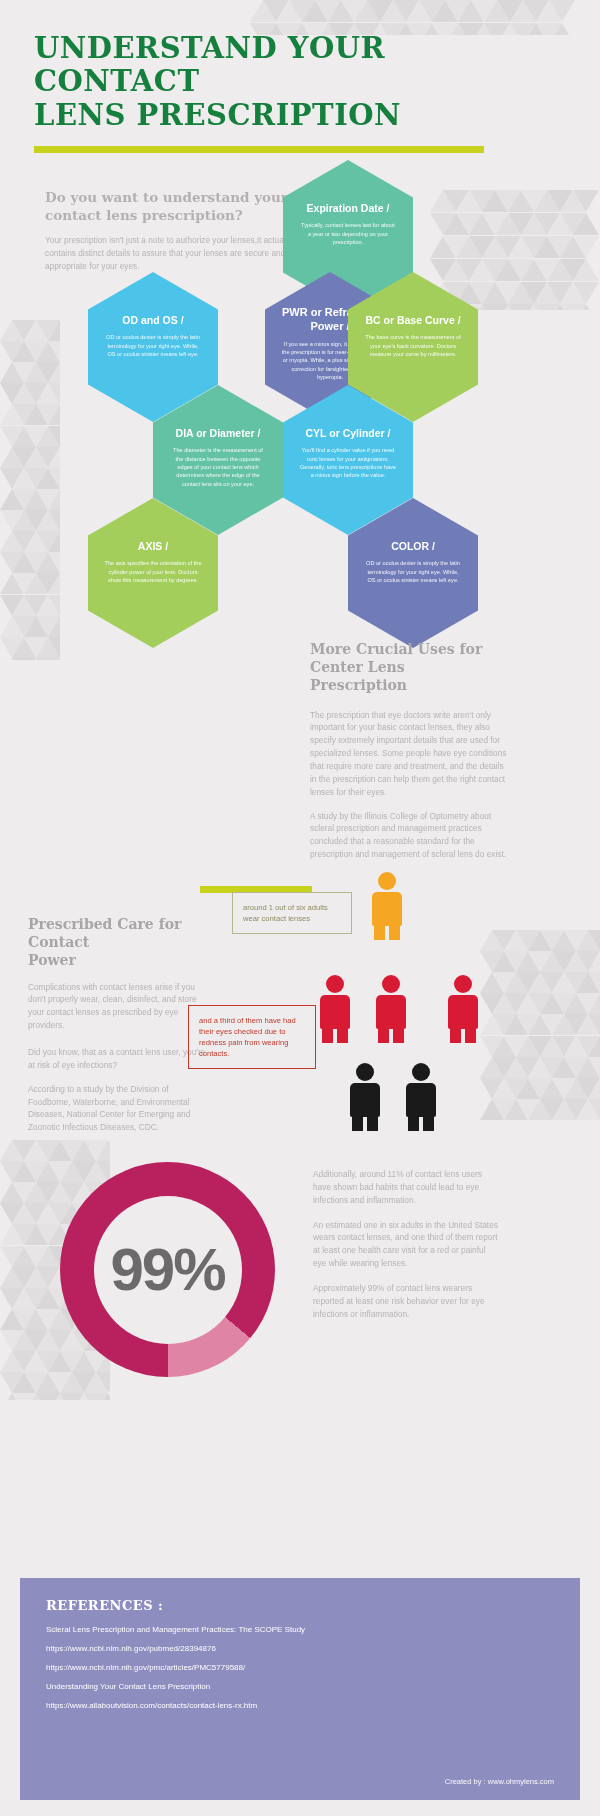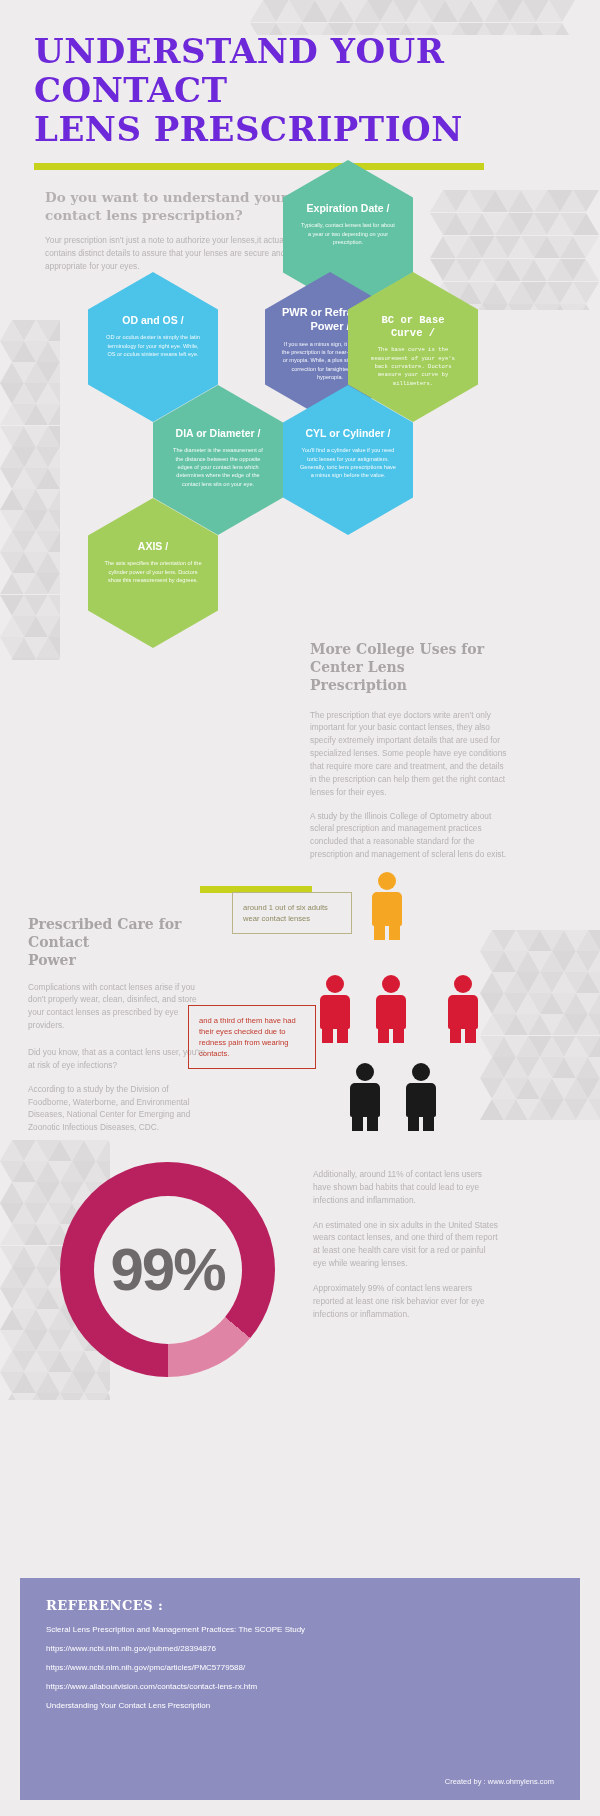--- a/index.html
+++ b/index.html
@@ -12,22 +12,22 @@
   .page { position: relative; width: 600px; height: 1816px; background:#efeced; }
 
   
   .tri-field { position: absolute; opacity: .55; pointer-events: none; }
   .tri { position: absolute; width: 0; height: 0; }
 
   
   .header { position: absolute; left: 34px; top: 32px; width: 520px; }
   .title {
     font-family: "DejaVu Serif", serif;
-    font-weight: bold; font-size: 34px; line-height: 1.15;
-    letter-spacing: .5px; color: #6d28d9; text-transform: uppercase;
+    font-weight: bold; font-size: 29px; line-height: 1.15;
+    letter-spacing: .5px; color: #15803d; text-transform: uppercase;
   }
   .rule { height: 7px; background: #c6d21c; margin-top: 14px; width: 450px; }
 
   
   .intro { position: absolute; left: 45px; top: 188px; width: 250px; }
   .intro h2 {
     font-family: "DejaVu Serif", serif; font-size: 13.5px; line-height: 1.35;
     color: #b5b0b2; font-weight: bold;
   }
   .intro p { margin-top: 10px; font-size: 8.3px; line-height: 1.55; color: #b7b3b4; }
@@ -546,43 +546,47 @@
   </div>
 
   <div class="hex" style="left:88px;top:272px;background:#4cc3e8;">
     <div class="hx-title">OD and OS /</div>
     <div class="hx-body">OD or oculus dexter is simply the latin terminology for your right eye. While, OS or oculus sinister means left eye.</div>
   </div>
   <div class="hex wide-title" style="left:218px;top:272px;background:#6f7cb8;padding-top:34px;margin-left:47px;">
     <div class="hx-title">PWR or Refractive Power /</div>
     <div class="hx-body">If you see a minus sign, it means that the prescription is for near-sightedness or myopia. While, a plus sign means a correction for farsightedness or hyperopia.</div>
   </div>
-  <div class="hex" style="left:348px;top:272px;background:#a3ce5c;font-family:Liberation Mono, monospace;">
+  <div class="hex" style="left:348px;top:272px;background:#a3ce5c;">
     <div class="hx-title">BC or Base Curve /</div>
     <div class="hx-body">The base curve is the measurement of your eye's back curvature. Doctors measure your curve by millimeters.</div>
   </div>
 
   <div class="hex" style="left:153px;top:385px;background:#63c2a3;">
     <div class="hx-title">DIA or Diameter /</div>
     <div class="hx-body">The diameter is the measurement of the distance between the opposite edges of your contact lens which determines where the edge of the contact lens sits on your eye.</div>
   </div>
   <div class="hex" style="left:283px;top:385px;background:#4cc3e8;">
     <div class="hx-title">CYL or Cylinder /</div>
     <div class="hx-body">You'll find a cylinder value if you need toric lenses for your astigmatism. Generally, toric lens prescriptions have a minus sign before the value.</div>
   </div>
 
   <div class="hex" style="left:88px;top:498px;background:#a3ce5c;">
     <div class="hx-title">AXIS /</div>
     <div class="hx-body">The axis specifies the orientation of the cylinder power of your lens. Doctors show this measurement by degrees.</div>
   </div>
+  <div class="hex" style="left:348px;top:498px;background:#6f7cb8;">
+    <div class="hx-title">COLOR /</div>
+    <div class="hx-body">OD or oculus dexter is simply the latin terminology for your right eye. While, OS or oculus sinister means left eye.</div>
+  </div>
 
 
   <div style="position:absolute;left:310px;top:640px;width:200px;">
     <div class="sec-head">
-      <div>More College Uses for</div>
+      <div>More Crucial Uses for</div>
       <div>Center Lens</div>
       <div>Prescription</div>
     </div>
     <p class="body-txt" style="margin-top:14px;">The prescription that eye doctors write aren't only important for your basic contact lenses, they also specify extremely important details that are used for specialized lenses. Some people have eye conditions that require more care and treatment, and the details in the prescription can help them get the right contact lenses for their eyes.</p>
     <p class="body-txt" style="margin-top:11px;">A study by the Illinois College of Optometry about scleral prescription and management practices concluded that a reasonable standard for the prescription and management of scleral lens do exist.</p>
   </div>
 
   <div style="position:absolute;left:200px;top:886px;width:112px;height:7px;background:#c6d21c;"></div>
 
   <div style="position:absolute;left:28px;top:915px;width:185px;">
@@ -665,18 +669,18 @@
     <p class="body-txt">Additionally, around 11% of contact lens users have shown bad habits that could lead to eye infections and inflammation.</p>
     <p class="body-txt" style="margin-top:12px;">An estimated one in six adults in the United States wears contact lenses, and one third of them report at least one health care visit for a red or painful eye while wearing lenses.</p>
     <p class="body-txt" style="margin-top:12px;">Approximately 99% of contact lens wearers reported at least one risk behavior ever for eye infections or inflammation.</p>
   </div>
 
   <div class="footer">
     <h3>REFERENCES :</h3>
     <div class="ref">Scleral Lens Prescription and Management Practices: The SCOPE Study</div>
     <div class="ref">https://www.ncbi.nlm.nih.gov/pubmed/28394876</div>
     <div class="ref">https://www.ncbi.nlm.nih.gov/pmc/articles/PMC5779588/</div>
+    <div class="ref">Understanding Your Contact Lens Prescription</div>
     <div class="ref">https://www.allaboutvision.com/contacts/contact-lens-rx.htm</div>
-    <div class="ref">Understanding Your Contact Lens Prescription</div>
     <div class="credit">Created by : www.ohmylens.com</div>
   </div>
 
 </div>
 
 </body></html>

